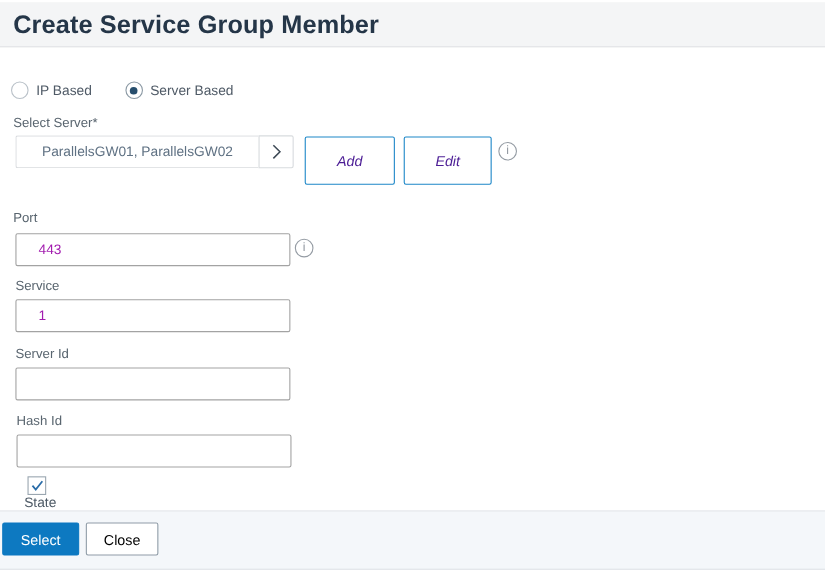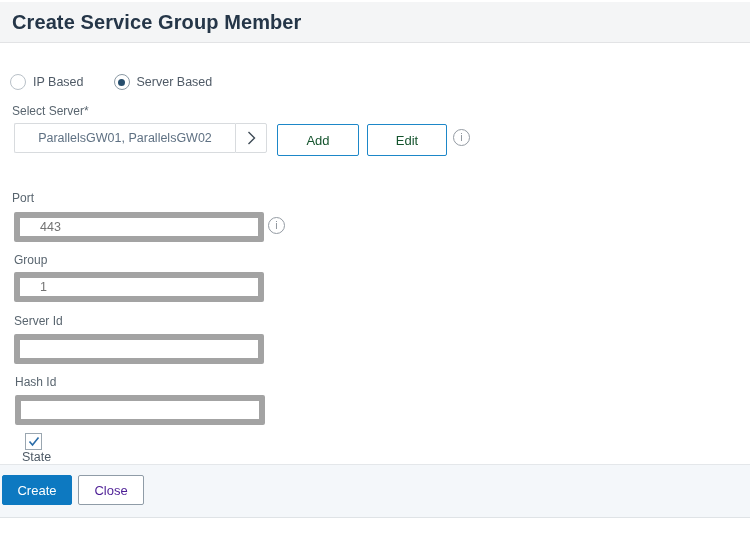--- a/index.html
+++ b/index.html
@@ -7,21 +7,21 @@
     position:relative; width:750px; height:533px; background:#ffffff;
     font-family:"Liberation Sans", sans-serif; overflow:hidden;
   }
 
   
   .header {
     position:absolute; top:2px; left:0; width:750px; height:41px;
     background:#f4f5f6; border-bottom:1px solid #e2e3e5;
     display:flex; align-items:center; box-sizing:border-box;
   }
-  .title { margin-left:12px; font-size:20px; font-weight:bold; color:#253648; letter-spacing:0.1px; }
+  .title { margin-left:12px; font-size:23px; font-weight:bold; color:#253648; letter-spacing:0.1px; }
 
   
   .radio-row { position:absolute; top:74px; left:10px; display:flex; align-items:center;justify-content:flex-end; }
   .radio-opt { display:flex; align-items:center; margin-right:30px; cursor:default; }
   .radio-circle {
     width:14px; height:14px; border-radius:50%; border:1px solid #b9c1c8; background:#fff;
     display:flex; align-items:center; justify-content:center; flex:0 0 auto;
   }
   .radio-opt.selected .radio-circle { border-color:#8b99a4; }
   .radio-dot { width:7px; height:7px; border-radius:50%; background:#274e6d; }
@@ -31,22 +31,22 @@
   .field-label { position:absolute; font-size:12px; color:#59656f; }
   .lbl-select-server { top:104px; left:12px; }
   .lbl-port   { top:191px; left:12px; }
   .lbl-weight { top:253px; left:14px; }
   .lbl-serverid { top:314px; left:14px; }
   .lbl-hashid { top:375px; left:15px; }
 
   
   input.txt {
     position:absolute; box-sizing:border-box; height:30px; width:250px;
-    border:6px solid #a3a3a3; border-radius:2px; background:#fff;
-    font-family:inherit; font-size:12.5px; color:#737373; padding:0 6px 0 20px; outline:none;
+    border:1px solid #a3a3a3; border-radius:2px; background:#fff;
+    font-family:inherit; font-size:12.5px; color:#a21caf; padding:0 6px 0 20px; outline:none;
   }
   .inp-port     { top:212px; left:14px; }
   .inp-weight   { top:272px; left:14px; height:29px; }
   .inp-serverid { top:334px; left:14px; height:29px; }
   .inp-hashid   { top:395px; left:15px; height:29px; }
 
   
   .server-combo { position:absolute; top:123px; left:14px; display:flex; }
   .server-input {
     box-sizing:border-box; width:221px; height:30px; border:1px solid #d8dbde;
@@ -54,23 +54,23 @@
     font-family:inherit; font-size:12.5px; color:#5f7183; text-align:center; padding:0 4px; outline:none;
   }
   .server-expand {
     box-sizing:border-box; width:32px; height:30px; border:1px solid #d8dbde;
     border-radius:0 2px 2px 0; background:#fff; display:flex; align-items:center; justify-content:center;
     cursor:pointer;
   }
 
   
   .btn-outline {
-    position:absolute; top:124px; height:32px; box-sizing:border-box;
+    position:absolute; top:124px; height:44px; box-sizing:border-box;
     background:#fff; border:1px solid #1d87c8; border-radius:2px;
-    color:#14532d; font-family:inherit; font-size:13px; cursor:pointer;
+    color:#4c1d95; font-family:inherit; font-size:13px; cursor:pointer;font-style:italic;
   }
   .btn-add  { left:277px; width:82px; }
   .btn-edit { left:367px; width:80px; }
 
   
   .info-icon {
     position:absolute; width:17px; height:17px; box-sizing:border-box;
     border:1px solid #949ba3; border-radius:50%; color:#8f969e;
     font-size:11px; line-height:15px; text-align:center; background:#fff;
   }
@@ -95,21 +95,21 @@
     background:#f4f7fa; border-top:1px solid #e4e7ea; border-bottom:1px solid #dfe3e6;
   }
   .btn-create {
     position:absolute; top:475px; left:2px; width:70px; height:30px;
     background:#0d79c1; border:1px solid #0d79c1; border-radius:2px;
     color:#ffffff; font-family:inherit; font-size:13px; cursor:pointer;
   }
   .btn-close {
     position:absolute; top:475px; left:78px; width:66px; height:30px; box-sizing:border-box;
     background:#ffffff; border:1px solid #8f9ca7; border-radius:2px;
-    color:#4c1d95; font-family:inherit; font-size:13px; cursor:pointer;
+    color:#000000; font-family:inherit; font-size:13px; cursor:pointer;
   }
 </style>
 </head>
 <body>
 
 <div class="page">
 
   <div class="header">
     <div class="title">Create Service Group Member</div>
   </div>
@@ -138,35 +138,35 @@
   </div>
   <button class="btn-outline btn-add">Add</button>
   <button class="btn-outline btn-edit">Edit</button>
   <div class="info-icon info-server">i</div>
 
 
   <div class="field-label lbl-port">Port</div>
   <input class="txt inp-port" type="text" value="443" style="">
   <div class="info-icon info-port">i</div>
 
-  <div class="field-label lbl-weight">Group</div>
+  <div class="field-label lbl-weight">Service</div>
   <input class="txt inp-weight" type="text" value="1" style="">
 
   <div class="field-label lbl-serverid">Server Id</div>
   <input class="txt inp-serverid" type="text" value="" style="">
 
   <div class="field-label lbl-hashid">Hash Id</div>
   <input class="txt inp-hashid" type="text" value="" style="">
 
   <div class="state-row">
     <span class="checkbox">
       <svg width="12" height="11" viewBox="0 0 12 11">
           <polyline points="1.5,5.5 4.5,9 10.5,1.5" fill="none" stroke="#2a6ca8" stroke-width="1.6"></polyline>
         </svg>
     </span>
     <span class="state-label">State</span>
   </div>
 
   <div class="footer"></div>
-  <button class="btn-create">Create</button>
+  <button class="btn-create">Select</button>
   <button class="btn-close">Close</button>
 
 </div>
 
 </body></html>

